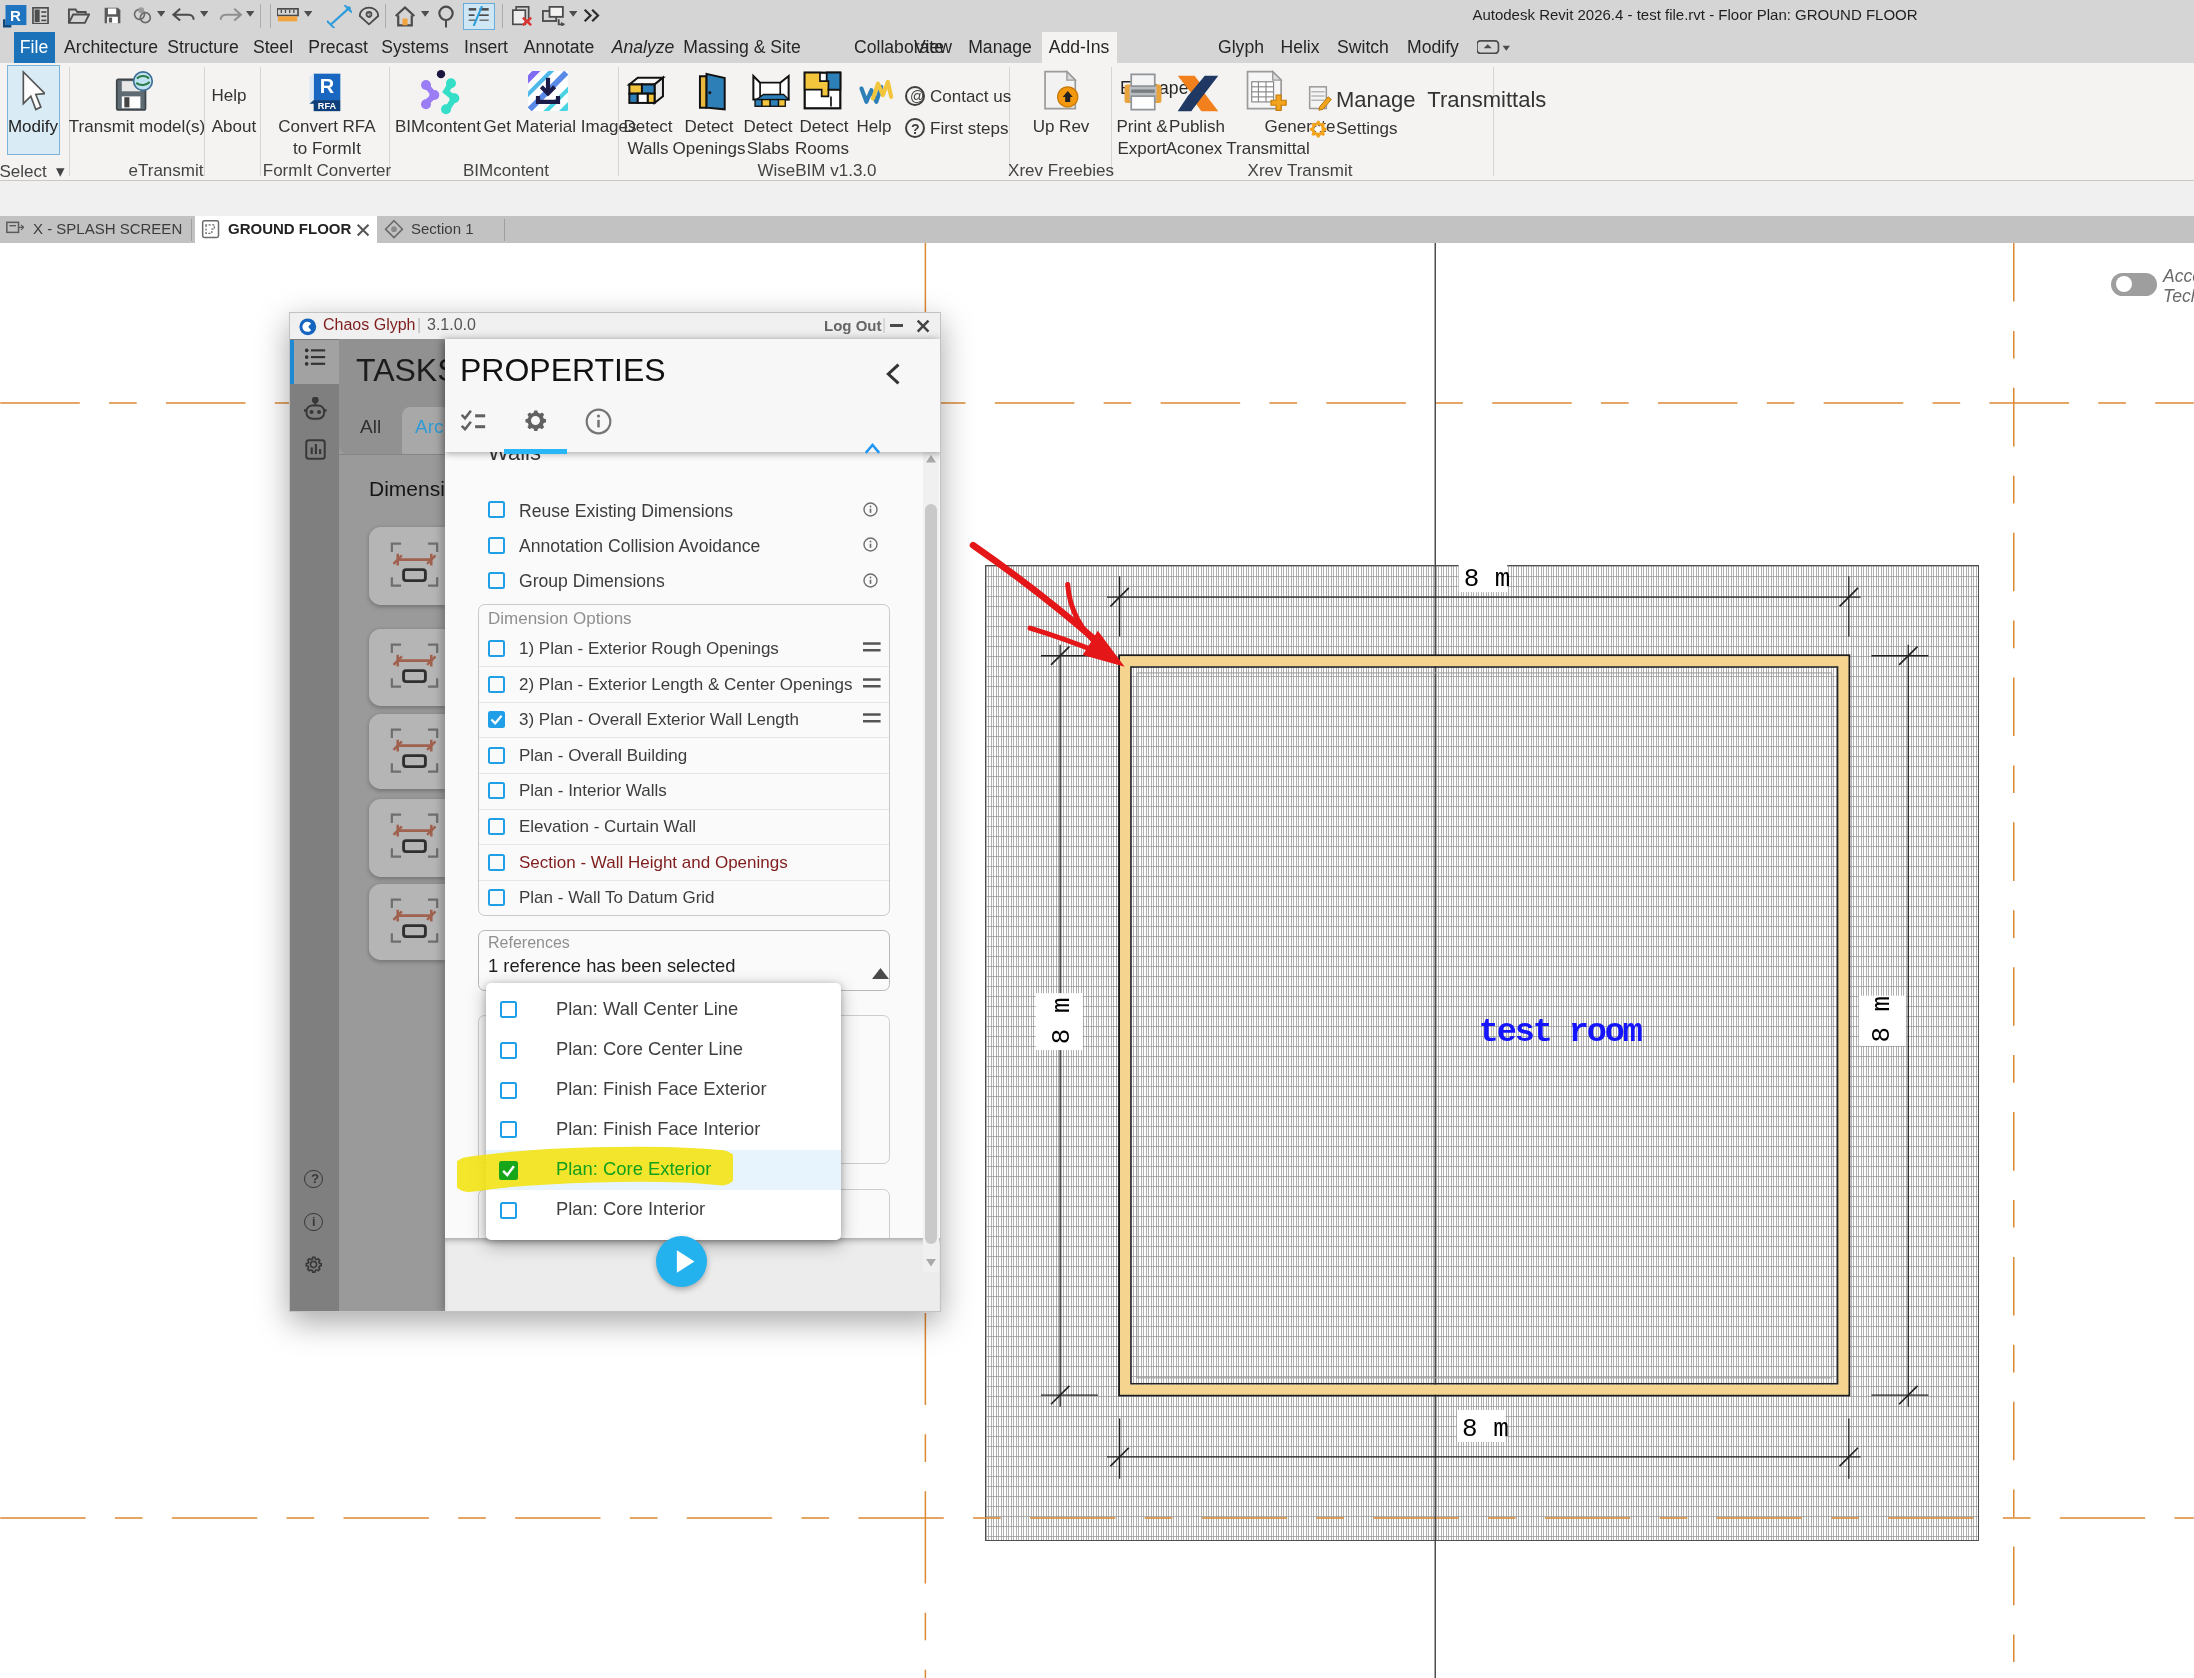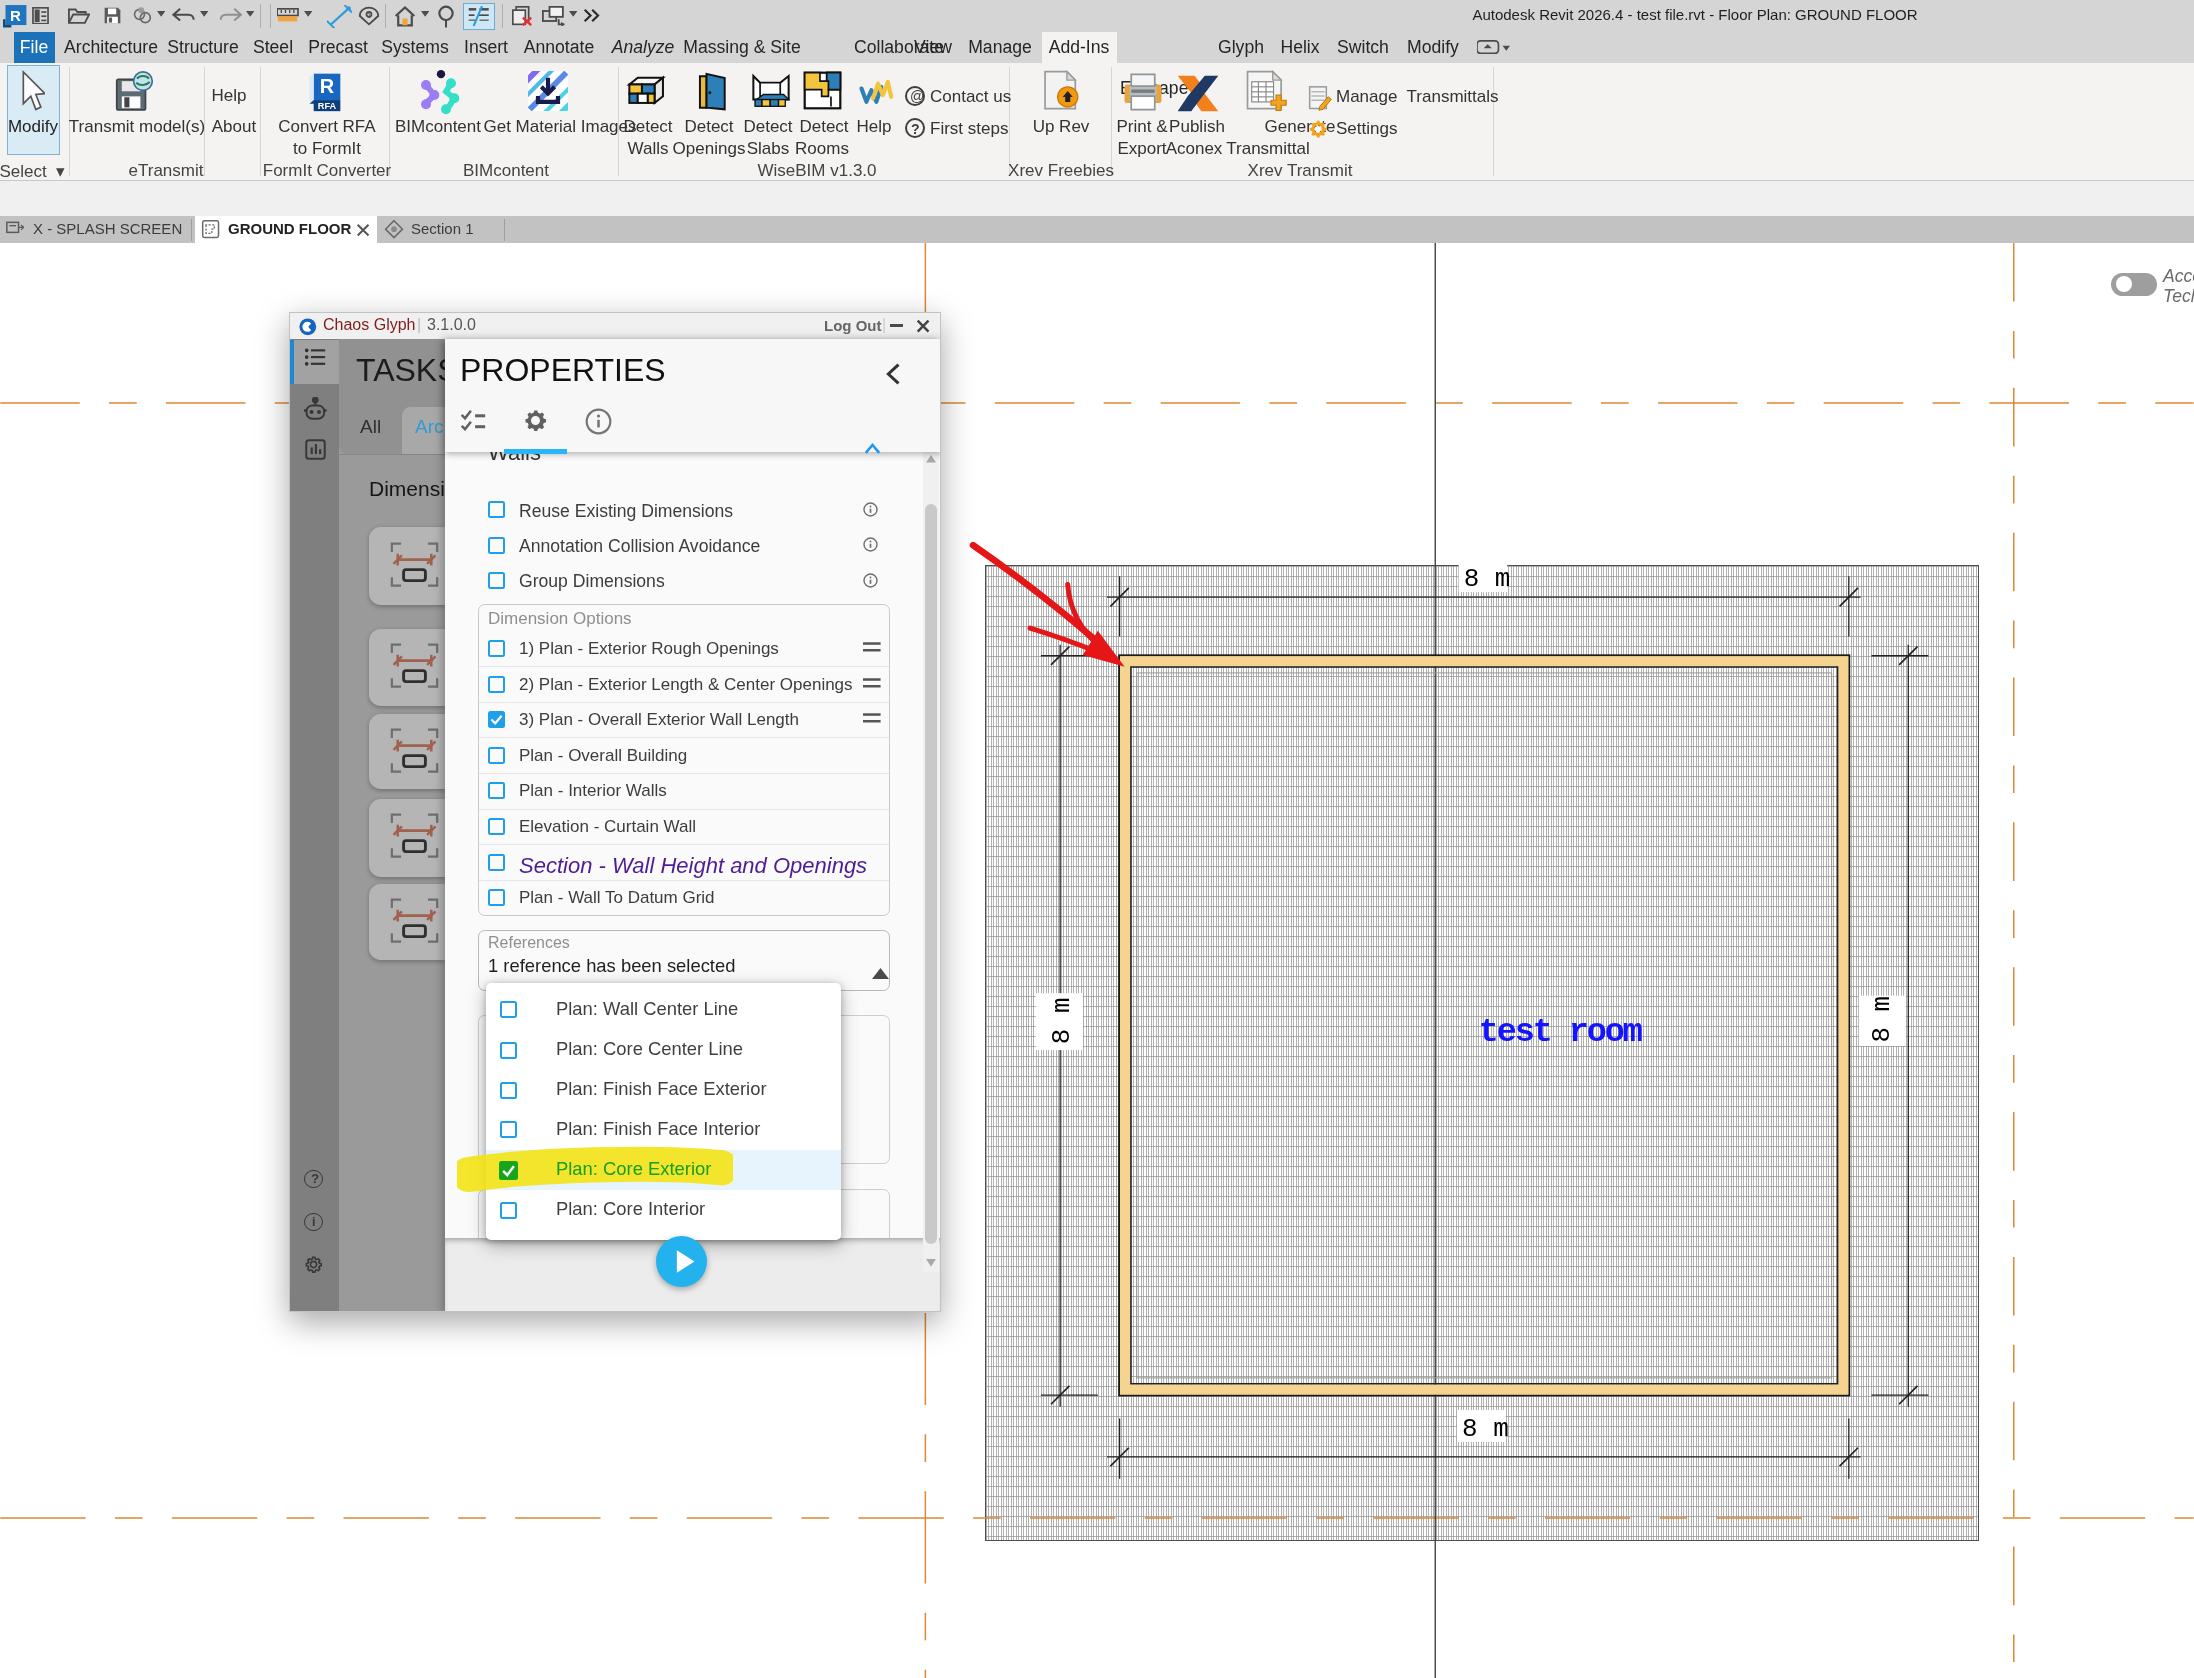--- a/index.html
+++ b/index.html
@@ -353,21 +353,21 @@
 
   <svg class="abs" style="left:1308px;top:85px" width="25" height="27" viewBox="0 0 30 32">
     <rect x="2" y="2" width="20" height="26" fill="#f4f4f4" stroke="#9a9a9a" stroke-width="1.8"></rect>
     <g stroke="#9a9a9a" stroke-width="1.2">
           <line x1="4" y1="8" x2="20" y2="8"></line>
           <line x1="4" y1="13" x2="20" y2="13"></line>
           <line x1="4" y1="18" x2="20" y2="18"></line>
         </g>
     <path d="M14 26 L24 14 L28 17 L18 29 L13 30 Z" fill="#f2a41f" stroke="#b8780a" stroke-width="1.2"></path>
   </svg>
-  <div class="abs" style="left:1336px;top:87px;font-size:17px;color:#333;">Manage&nbsp; Transmittals</div>
+  <div class="abs" style="left:1336px;top:87px;font-size:22px;color:#333;">Manage&nbsp; Transmittals</div>
   <svg class="abs" style="left:1307px;top:118px" width="22" height="22" viewBox="0 0 24 24">
         <path fill="#f2a41f" d="M12 8a4 4 0 1 0 0 8 4 4 0 0 0 0-8zm9.4 5.6l-2.1.6a7.6 7.6 0 0 1-.7 1.7l1.1 1.9-1.9 1.9-1.9-1.1c-.5.3-1.1.5-1.7.7l-.6 2.1h-2.7l-.6-2.1a7.6 7.6 0 0 1-1.7-.7l-1.9 1.1-1.9-1.9 1.1-1.9c-.3-.5-.5-1.1-.7-1.7l-2.1-.6v-2.7l2.1-.6c.2-.6.4-1.2.7-1.7L4.8 6.7l1.9-1.9 1.9 1.1c.5-.3 1.1-.5 1.7-.7l.6-2.1h2.7l.6 2.1c.6.2 1.2.4 1.7.7l1.9-1.1 1.9 1.9-1.1 1.9c.3.5.5 1.1.7 1.7l2.1.6z"></path>
         <circle cx="12" cy="12" r="3.4" fill="#fff"></circle>
       </svg>
   <div class="abs" style="left:1336px;top:119px;font-size:17px;color:#333;">Settings</div>
   <div class="cap" style="left:1300px;top:161px;">Xrev Transmit</div>
 </div>
 <div id="viewtabs">
 
   <svg class="abs" style="left:5.9px;top:219px" width="18.4" height="18.4" viewBox="0 0 22 22">
@@ -627,21 +627,21 @@
     <div class="abs" style="left:198px;top:434px;width:17px;height:17px;border:2px solid #1e9fe8;border-radius:2.5px;box-sizing:border-box;"></div>
     <div class="abs" style="left:229px;top:433px;font-size:17px;color:#3d3d3d;">Plan - Overall Building</div>
 
     <div class="abs" style="left:198px;top:469px;width:17px;height:17px;border:2px solid #1e9fe8;border-radius:2.5px;box-sizing:border-box;"></div>
     <div class="abs" style="left:229px;top:468px;font-size:17px;color:#3d3d3d;">Plan - Interior Walls</div>
 
     <div class="abs" style="left:198px;top:505px;width:17px;height:17px;border:2px solid #1e9fe8;border-radius:2.5px;box-sizing:border-box;"></div>
     <div class="abs" style="left:229px;top:504px;font-size:17px;color:#3d3d3d;">Elevation - Curtain Wall</div>
 
     <div class="abs" style="left:198px;top:541px;width:17px;height:17px;border:2px solid #1e9fe8;border-radius:2.5px;box-sizing:border-box;"></div>
-    <div class="abs" style="left:229px;top:540px;font-size:22px;color:#4c1d95;font-style:italic;">Section - Wall Height and Openings</div>
+    <div class="abs" style="left:229px;top:540px;font-size:17px;color:#7f1d1d;">Section - Wall Height and Openings</div>
 
     <div class="abs" style="left:198px;top:576px;width:17px;height:17px;border:2px solid #1e9fe8;border-radius:2.5px;box-sizing:border-box;"></div>
     <div class="abs" style="left:229px;top:575px;font-size:17px;color:#3d3d3d;">Plan - Wall To Datum Grid</div>
   </div>
 
   <div class="abs" style="left:188px;top:617px;width:412px;height:61px;border:1.2px solid #b9b9b9;border-radius:6.7px;box-sizing:border-box;"></div>
   <div class="abs" style="left:198px;top:621px;font-size:16px;color:#8f8f8f;">References</div>
   <div class="abs" style="left:198px;top:642px;font-size:18.4px;color:#1f1f1f;">1 reference has been selected</div>
   <svg class="abs" style="left:582px;top:655px" width="17" height="11" viewBox="0 0 20 13">
           <path d="M10 0 L20 13 L0 13 Z" fill="#4a4a4a"></path>

